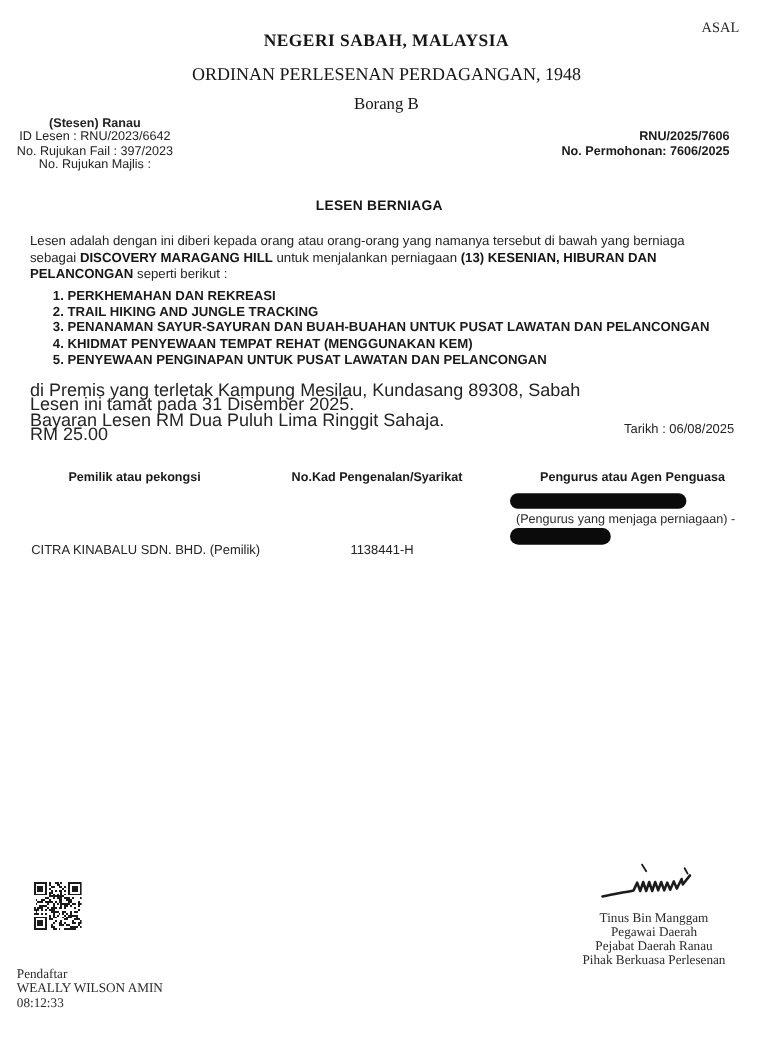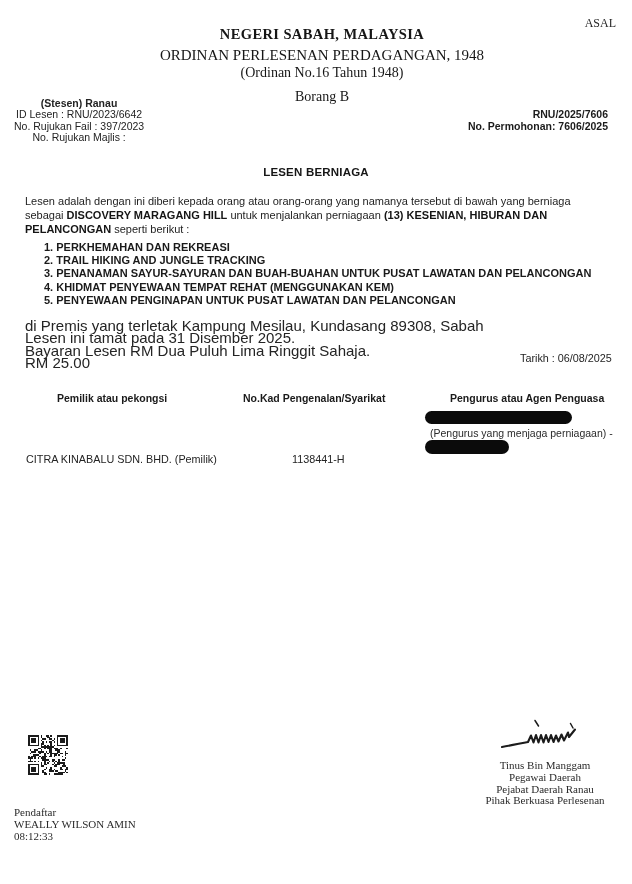--- a/index.html
+++ b/index.html
@@ -12,21 +12,21 @@
     color:#1f1f1f;
   }
   .abs{position:absolute;}
   .serif{font-family:"Liberation Serif","DejaVu Serif",serif;}
   .sans{font-family:"Liberation Sans","DejaVu Sans",sans-serif;}
 
   .asal{right:16px;top:16px;font-size:12px;color:#262626;}
 
   .header-block{left:0;right:0;top:26px;text-align:center;color:#161616;padding-left:12px;}
   .header-line1{font-size:14.5px;font-weight:bold;letter-spacing:.4px;}
-  .header-line2{font-size:15px;margin-top:4px;}
+  .header-line2{font-size:15px;margin-top:12px;}
   .header-line3{font-size:14px;margin-top:1px;}
   .header-line4{font-size:14px;margin-top:8px;}
 
   .ref-left{left:14px;top:98px;font-size:10.5px;line-height:11.4px;color:#232323;text-align:center;}
   .ref-left .station{font-weight:bold;}
   .ref-right{right:24px;top:109px;font-size:10.5px;line-height:11.8px;font-weight:bold;text-align:right;color:#1b1b1b;}
 
   .lesen-title{left:0;right:0;top:166px;text-align:center;font-size:11.5px;font-weight:bold;letter-spacing:.2px;color:#161616;}
 
   .grant-par{left:25px;width:585px;top:195px;font-size:11px;line-height:13.8px;color:#232323;}
@@ -63,21 +63,20 @@
 </head>
 <body>
 
 <div class="page">
 
   <div class="abs serif asal">ASAL</div>
 
   <div class="abs serif header-block">
     <div class="header-line1">NEGERI SABAH, MALAYSIA</div>
     <div class="header-line2">ORDINAN PERLESENAN PERDAGANGAN, 1948</div>
-    <div class="header-line3">(Ordinan No.16 Tahun 1948)</div>
     <div class="header-line4">Borang B</div>
   </div>
 
   <div class="abs sans ref-left">
     <div class="station">(Stesen) Ranau</div>
     <div>ID Lesen : RNU/2023/6642</div>
     <div>No. Rujukan Fail : 397/2023</div>
     <div>No. Rujukan Majlis :</div>
   </div>
 

